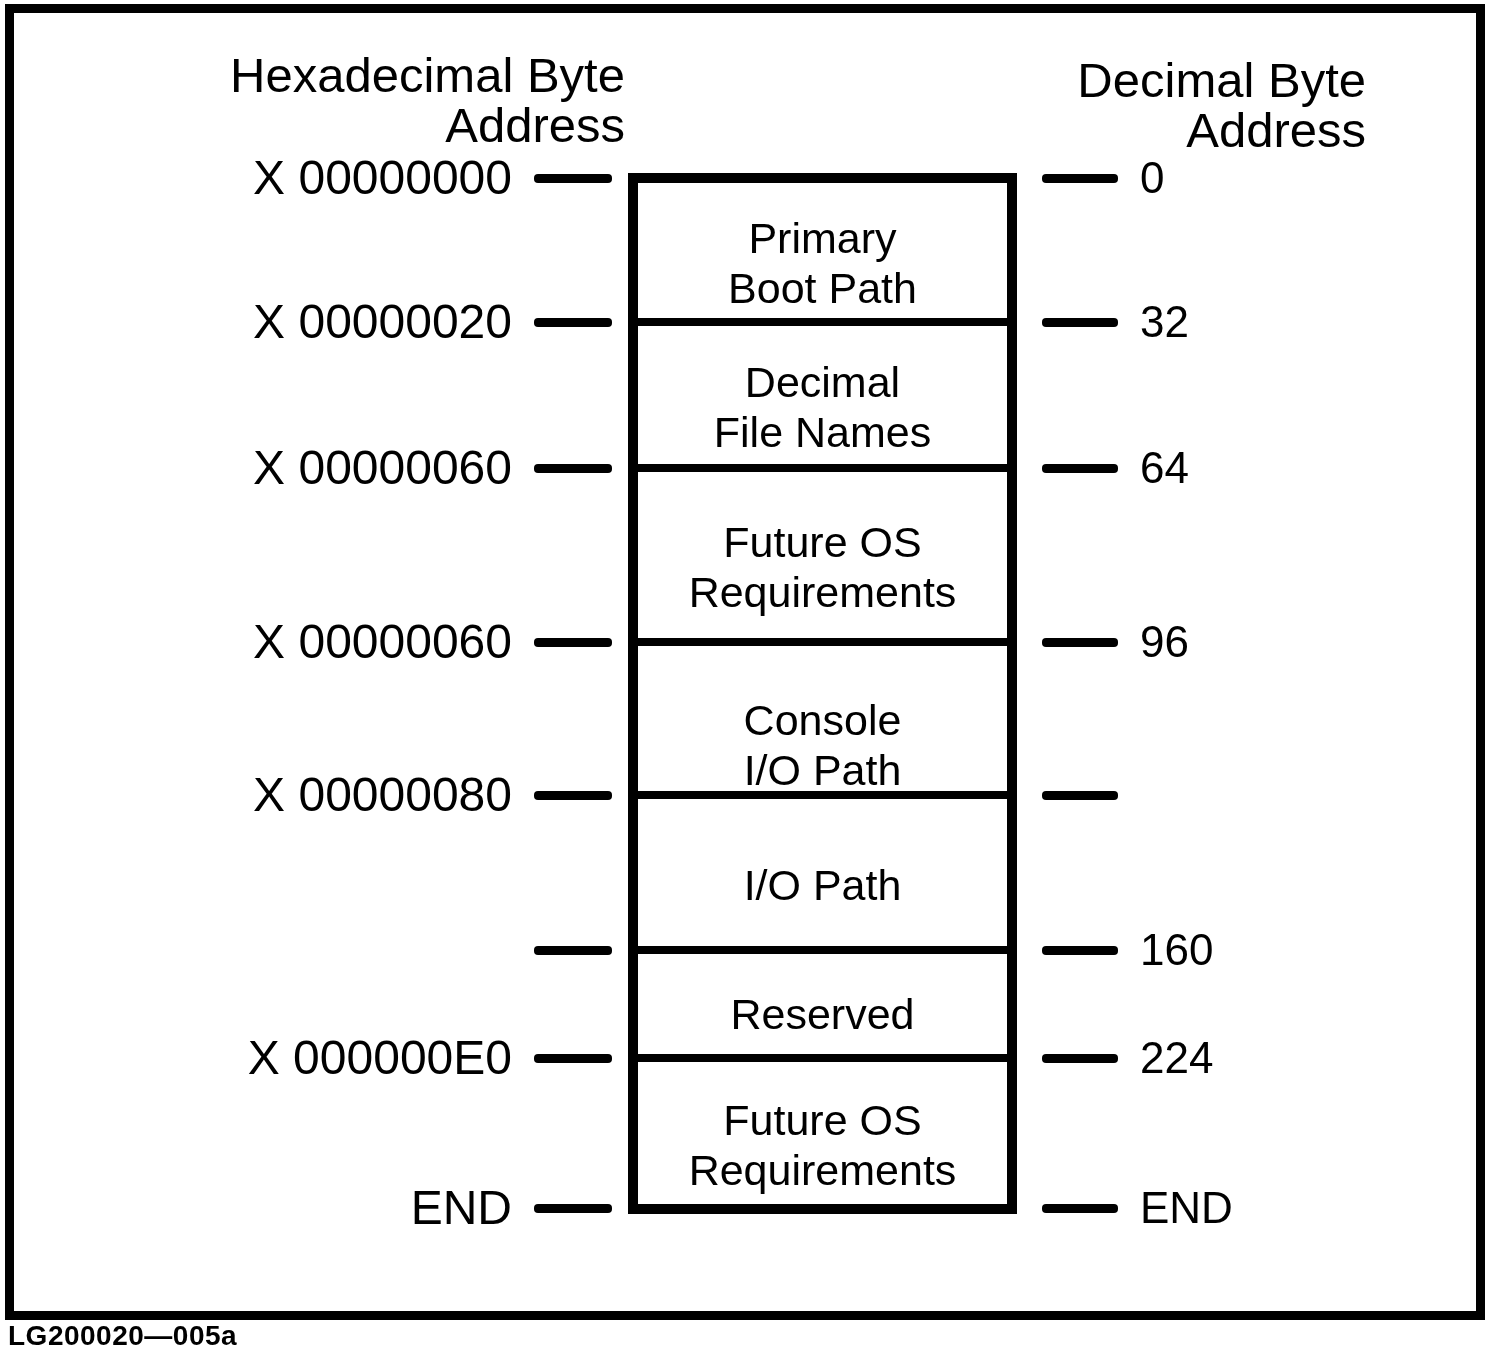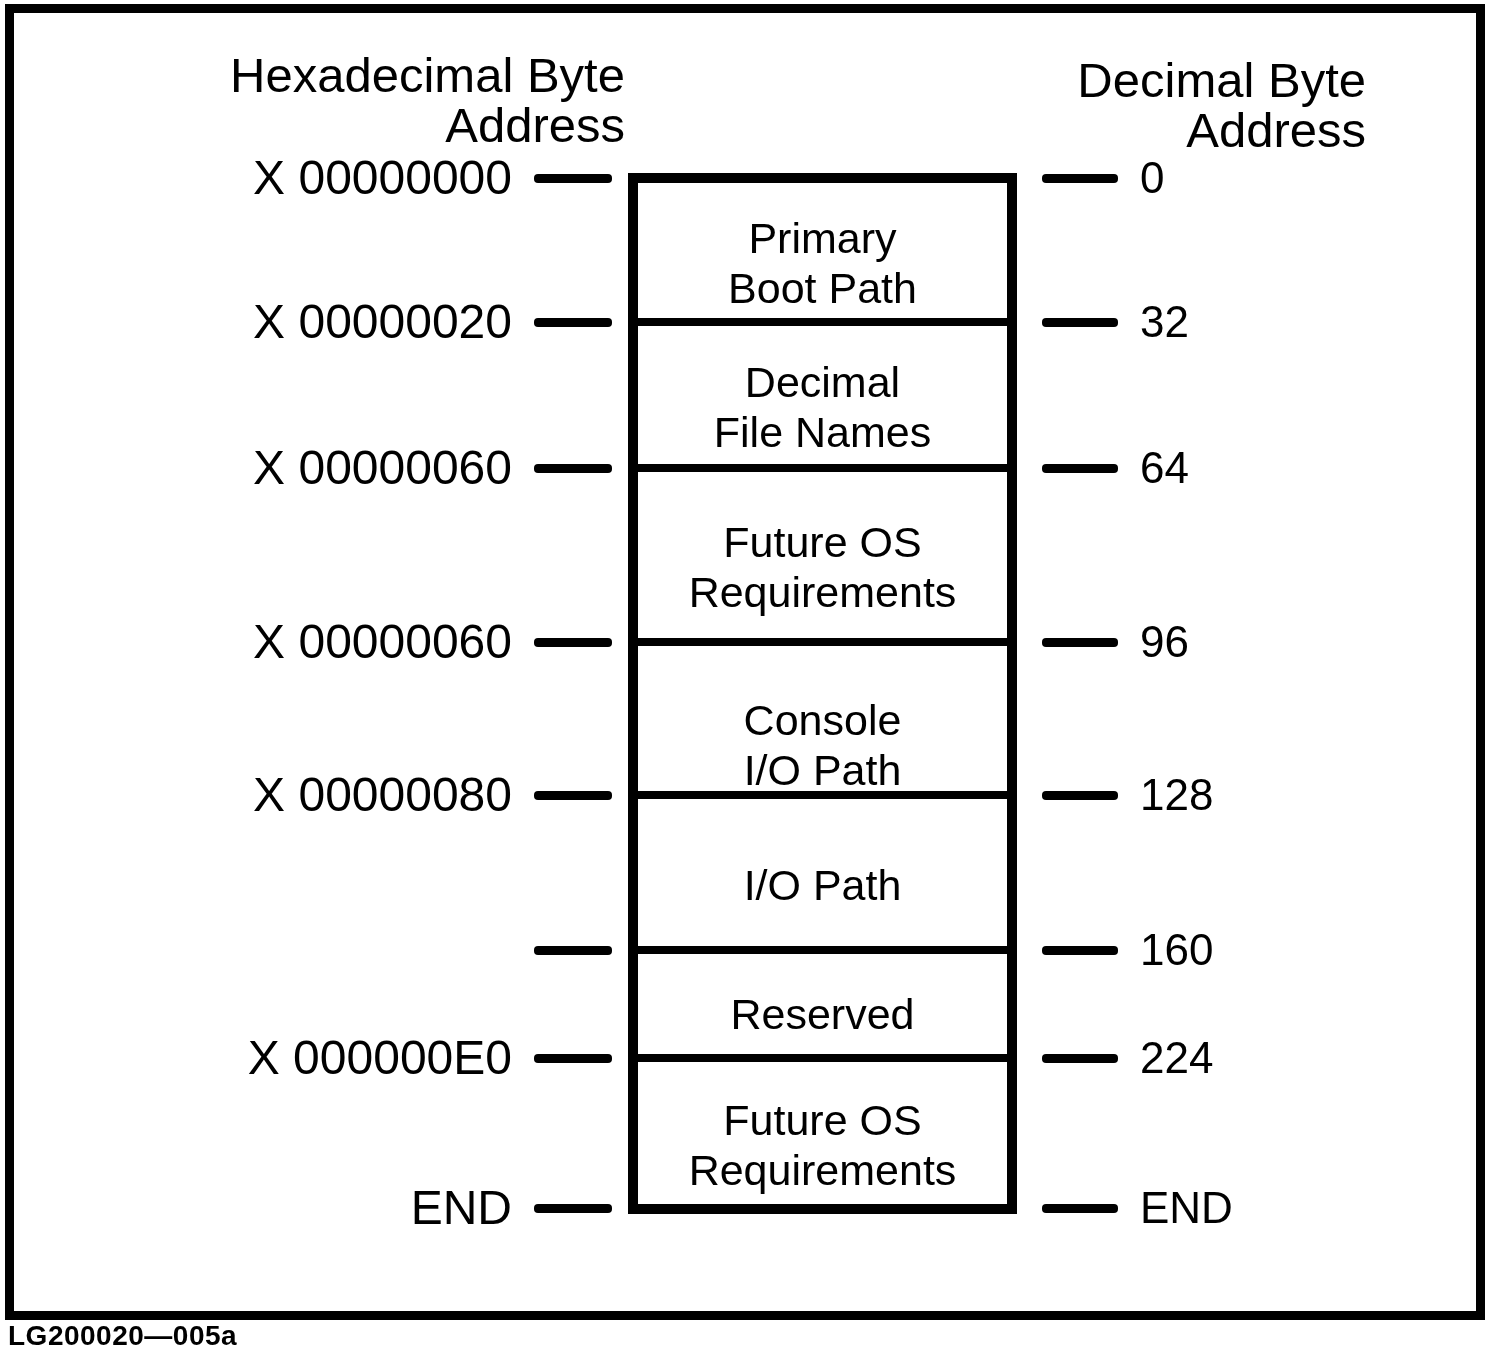--- a/index.html
+++ b/index.html
@@ -126,20 +126,19 @@
   <div class="tick right" style="top:638px"></div>
   <div class="tick right" style="top:791px"></div>
   <div class="tick right" style="top:946px"></div>
   <div class="tick right" style="top:1054px"></div>
   <div class="tick right" style="top:1204px"></div>
 
   <div class="dec-label" style="top:152px">0</div>
   <div class="dec-label" style="top:296px">32</div>
   <div class="dec-label" style="top:442px">64</div>
   <div class="dec-label" style="top:616px">96</div>
-  <div class="dec-label" style="top:769px">128</div>
   <div class="dec-label" style="top:924px">160</div>
   <div class="dec-label" style="top:1032px">224</div>
   <div class="dec-label" style="top:1182px">END</div>
 
   <div class="caption">LG200020—005a</div>
 
 </div>
 
 </body></html>

